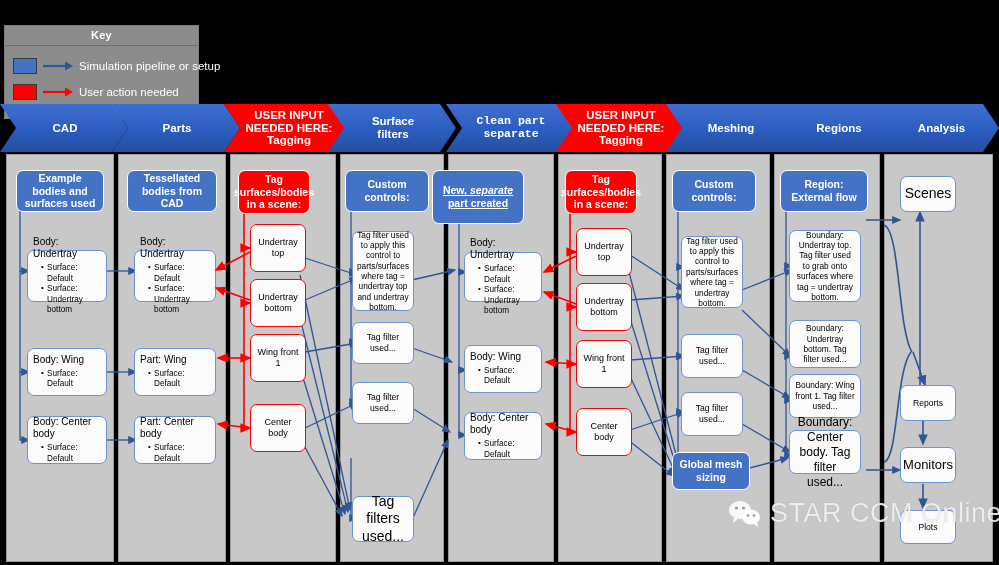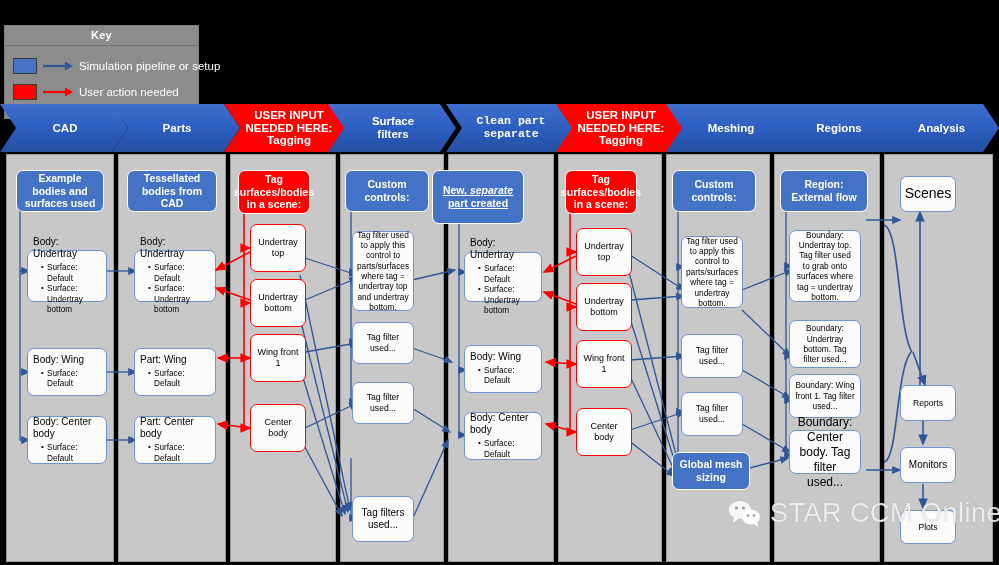--- a/index.html
+++ b/index.html
@@ -329,21 +329,21 @@
   <div class="node white ctr" style="left:352px;top:231px;width:62px;height:80px;">
     <div class="ntitle" style="font-size:8.3px;">Tag filter used to apply this control to parts/surfaces where tag = undertray top and undertray bottom.</div>
   </div>
   <div class="node white ctr" style="left:352px;top:322px;width:62px;height:42px;">
     <div class="ntitle" style="font-size:8.6px;">Tag filter used...</div>
   </div>
   <div class="node white ctr" style="left:352px;top:382px;width:62px;height:42px;">
     <div class="ntitle" style="font-size:8.6px;">Tag filter used...</div>
   </div>
   <div class="node white ctr" style="left:352px;top:496px;width:62px;height:46px;">
-    <div class="ntitle" style="font-size:10px;">Tag filters used...</div>
+    <div class="ntitle" style="font-size:14px;">Tag filters used...</div>
   </div>
 
   <div class="node hdr" style="left:432px;top:170px;width:92px;height:54px;text-decoration:underline;">
     <span><span>New, </span><span class="u-italic">separate</span><span> part created</span></span>
   </div>
   <div class="node white" style="left:464px;top:252px;width:78px;height:50px;">
     <div class="ntitle">Body: Undertray</div>
     <ul>
       <li>Surface: Default</li>
       <li>Surface: Undertray bottom</li>
@@ -410,21 +410,21 @@
     <div class="ntitle" style="font-size:12px;">Boundary: Center body. Tag filter used...</div>
   </div>
 
   <div class="node white ctr" style="left:900px;top:176px;width:56px;height:36px;">
     <div class="ntitle" style="font-size:14px;">Scenes</div>
   </div>
   <div class="node white ctr" style="left:900px;top:385px;width:56px;height:36px;">
     <div class="ntitle" style="font-size:8.6px;">Reports</div>
   </div>
   <div class="node white ctr" style="left:900px;top:447px;width:56px;height:36px;">
-    <div class="ntitle" style="font-size:10px;">Monitors</div>
+    <div class="ntitle" style="font-size:13px;">Monitors</div>
   </div>
   <div class="node white ctr" style="left:900px;top:510px;width:56px;height:34px;">
     <div class="ntitle" style="font-size:8.6px;">Plots</div>
   </div>
 
   <svg class="links">
     <g stroke="#FF0000" stroke-width="1.6" fill="none" marker-end="url(#ar)">
 
       <path d="M244,214 L244,248 L250,248" marker-end=""></path>
       <path d="M244,248 L244,303 L250,303" marker-end=""></path>

